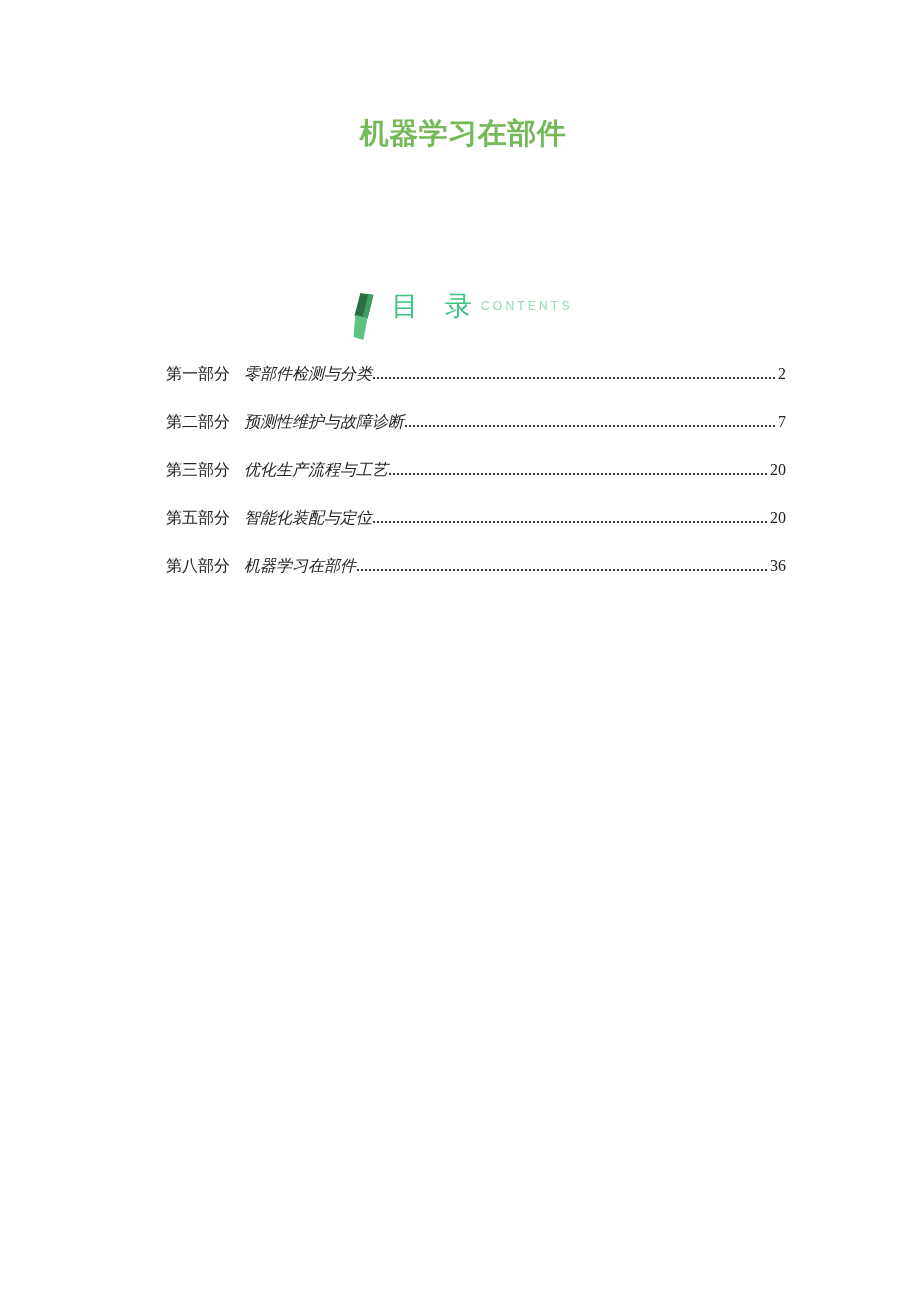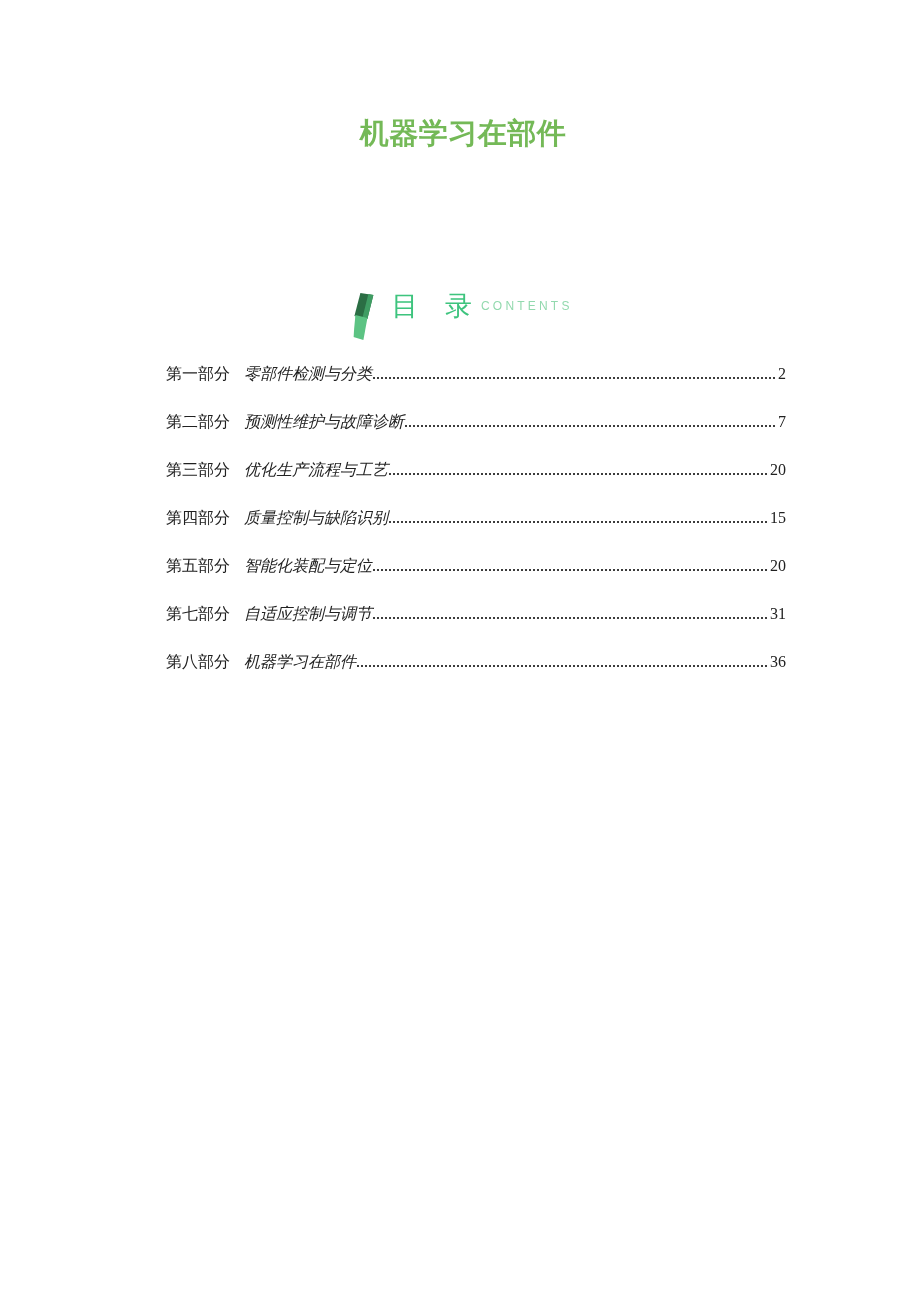--- a/index.html
+++ b/index.html
@@ -151,41 +151,29 @@
       <span class="toc-pagenum">7</span>
     </div>
 
     <div class="toc-row">
       <span class="toc-part">第三部分</span>
       <span class="toc-chapter">优化生产流程与工艺</span>
       <span class="toc-leader"></span>
       <span class="toc-pagenum">20</span>
     </div>
 
-    <div class="toc-row">
-      <span class="toc-part">第四部分</span>
-      <span class="toc-chapter">质量控制与缺陷识别</span>
-      <span class="toc-leader"></span>
-      <span class="toc-pagenum">15</span>
-    </div>
 
     <div class="toc-row">
       <span class="toc-part">第五部分</span>
       <span class="toc-chapter">智能化装配与定位</span>
       <span class="toc-leader"></span>
       <span class="toc-pagenum">20</span>
     </div>
 
 
-    <div class="toc-row">
-      <span class="toc-part">第七部分</span>
-      <span class="toc-chapter">自适应控制与调节</span>
-      <span class="toc-leader"></span>
-      <span class="toc-pagenum">31</span>
-    </div>
 
     <div class="toc-row">
       <span class="toc-part">第八部分</span>
       <span class="toc-chapter">机器学习在部件</span>
       <span class="toc-leader"></span>
       <span class="toc-pagenum">36</span>
     </div>
 
   </div>
 

